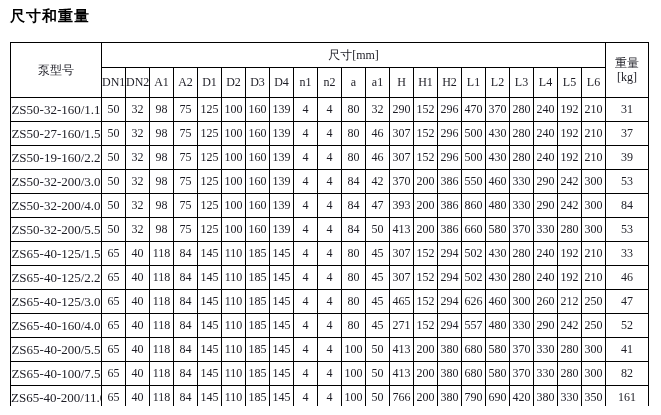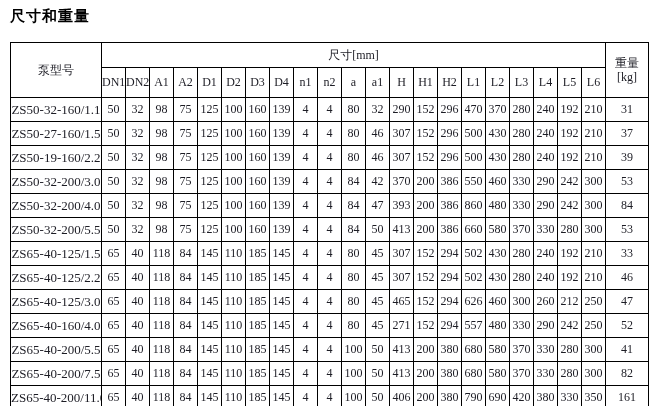--- a/index.html
+++ b/index.html
@@ -388,21 +388,21 @@
           <td>380</td>
           <td>680</td>
           <td>580</td>
           <td>370</td>
           <td>330</td>
           <td>280</td>
           <td>300</td>
           <td>41</td>
         </tr>
         <tr>
-          <td class="model-cell">ZS65-40-200/7.5</td>
+          <td class="model-cell">ZS65-40-100/7.5</td>
           <td>65</td>
           <td>40</td>
           <td>118</td>
           <td>84</td>
           <td>145</td>
           <td>110</td>
           <td>185</td>
           <td>145</td>
           <td>4</td>
           <td>4</td>
@@ -426,21 +426,21 @@
           <td>118</td>
           <td>84</td>
           <td>145</td>
           <td>110</td>
           <td>185</td>
           <td>145</td>
           <td>4</td>
           <td>4</td>
           <td>100</td>
           <td>50</td>
-          <td>406</td>
+          <td>766</td>
           <td>200</td>
           <td>380</td>
           <td>790</td>
           <td>690</td>
           <td>420</td>
           <td>380</td>
           <td>330</td>
           <td>350</td>
           <td>161</td>
         </tr>

